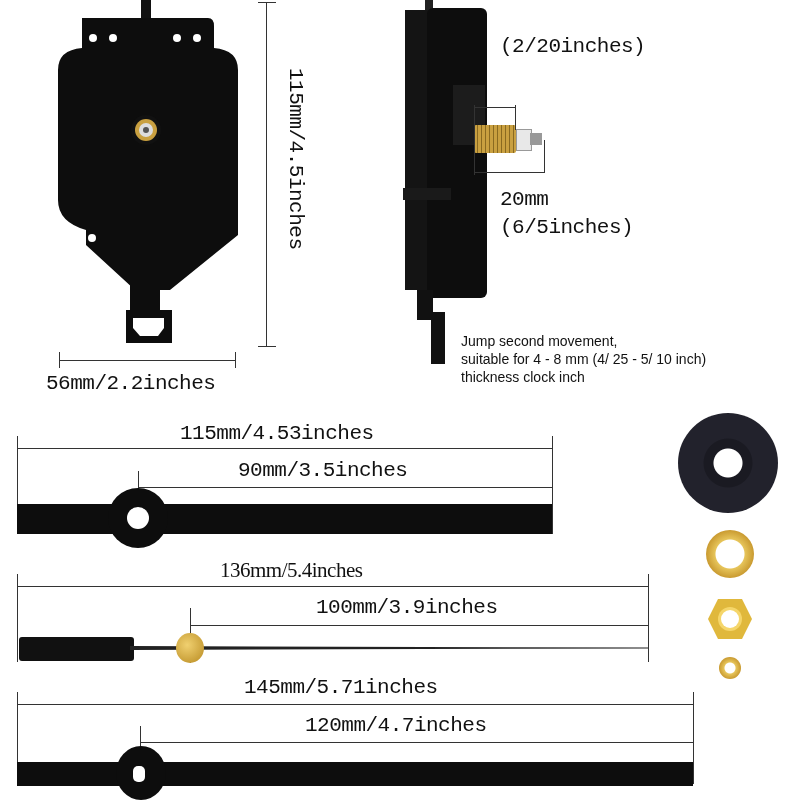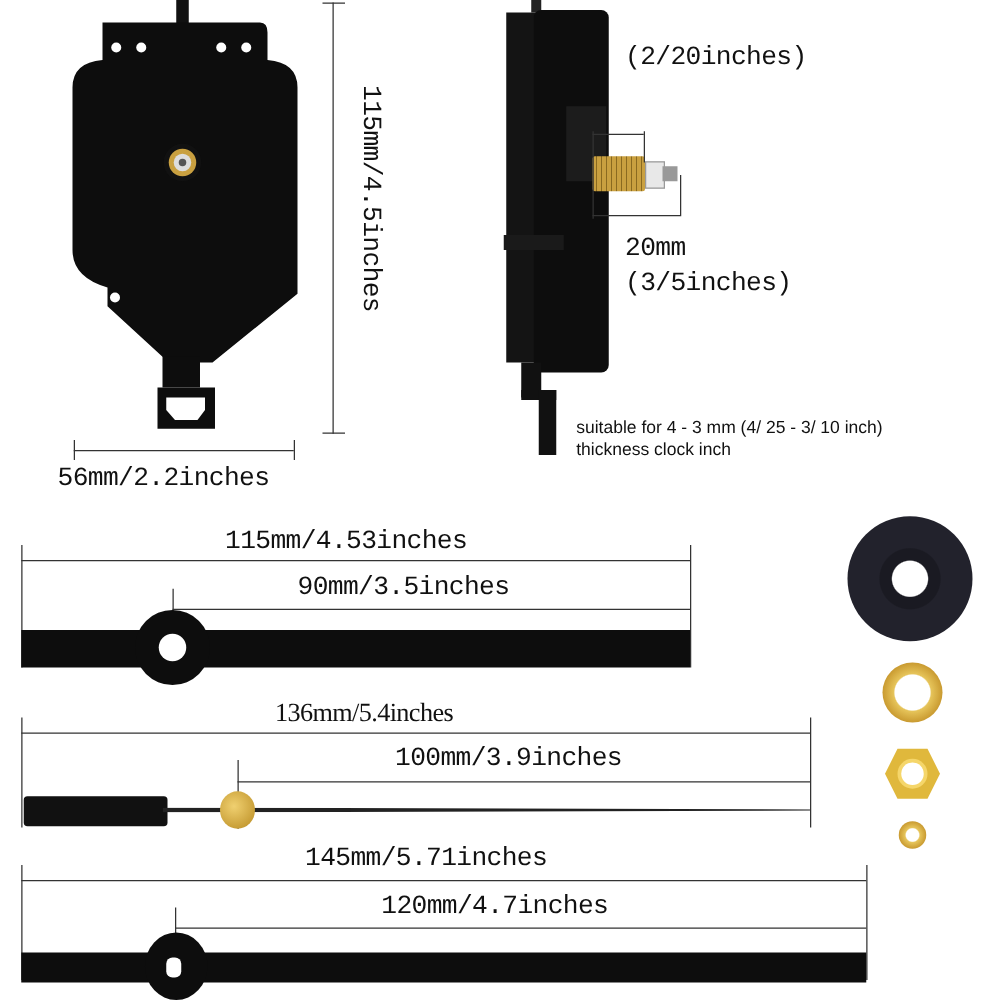--- a/index.html
+++ b/index.html
@@ -62,24 +62,25 @@
 <div class="vline" style="left:474px;top:105px;height:70px;"></div>
 <div class="vline" style="left:515px;top:105px;height:25px;"></div>
 <div class="vline" style="left:544px;top:140px;height:33px;"></div>
 <div class="hline" style="left:474px;top:107px;width:41px;"></div>
 <div class="hline" style="left:474px;top:172px;width:70px;"></div>
 <div class="abs dimtxt" style="left:500px;top:32px;line-height:30px;">
   <div>(2/20inches)</div>
 </div>
 <div class="abs dimtxt" style="left:500px;top:186px;line-height:28px;">
   <div>20mm</div>
-  <div>(3/5inches)</div>
+  <div>(6/5inches)</div>
 </div>
 <div class="abs note" style="left:461px;top:332px;">
-  <div>suitable for 4 - 3 mm (4/ 25 - 3/ 10 inch)</div>
+  <div>Jump second movement,</div>
+  <div>suitable for 4 - 8 mm (4/ 25 - 5/ 10 inch)</div>
   <div>thickness clock inch</div>
 </div>
 
 <div class="vline" style="left:17px;top:436px;height:98px;"></div>
 <div class="vline" style="left:552px;top:436px;height:98px;"></div>
 <div class="hline" style="left:17px;top:448px;width:535px;"></div>
 <div class="abs dimtxt" style="left:180px;top:422px;">115mm/4.53inches</div>
 <div class="hline" style="left:138px;top:487px;width:414px;"></div>
 <div class="vline" style="left:138px;top:471px;height:54px;"></div>
 <div class="abs dimtxt" style="left:238px;top:459px;">90mm/3.5inches</div>

